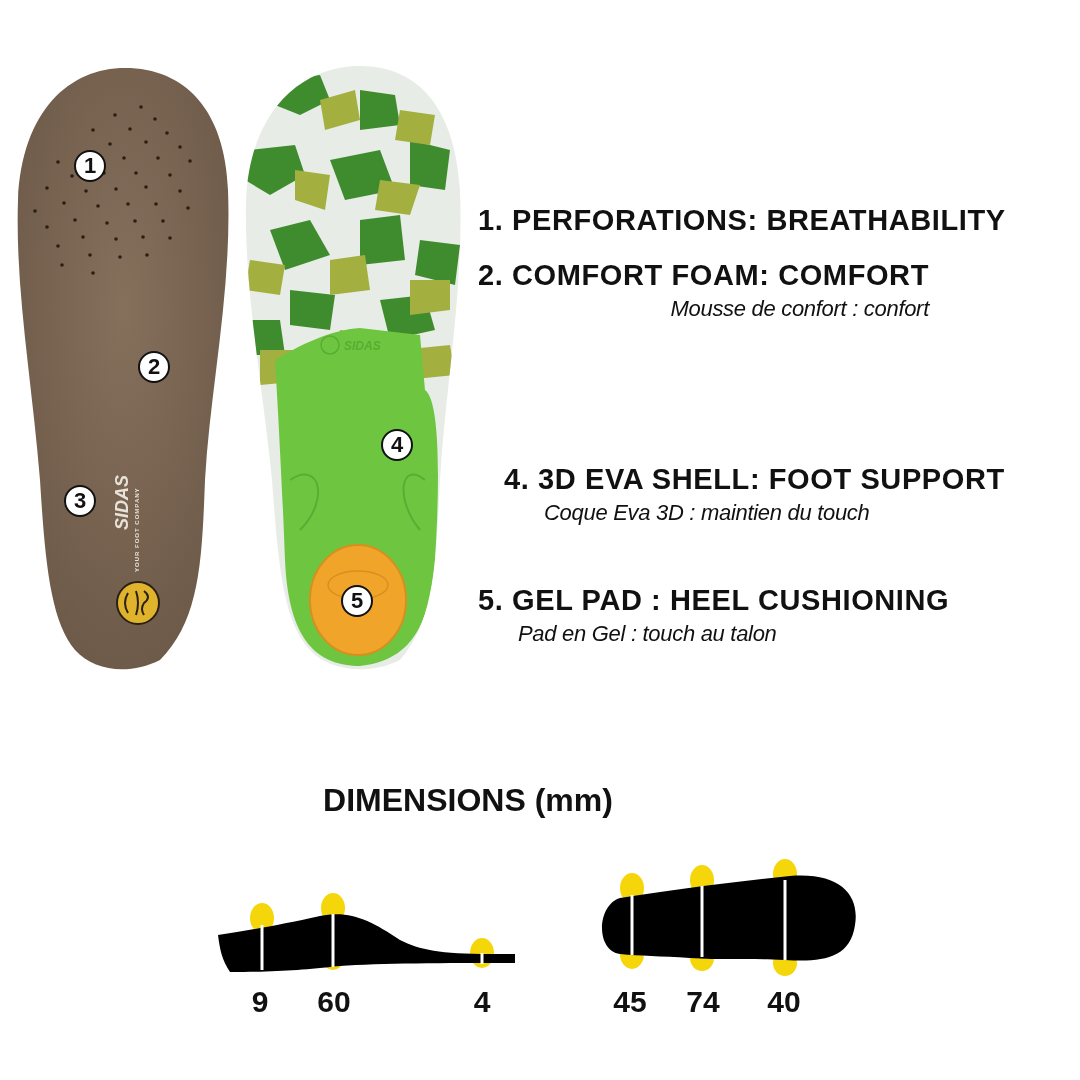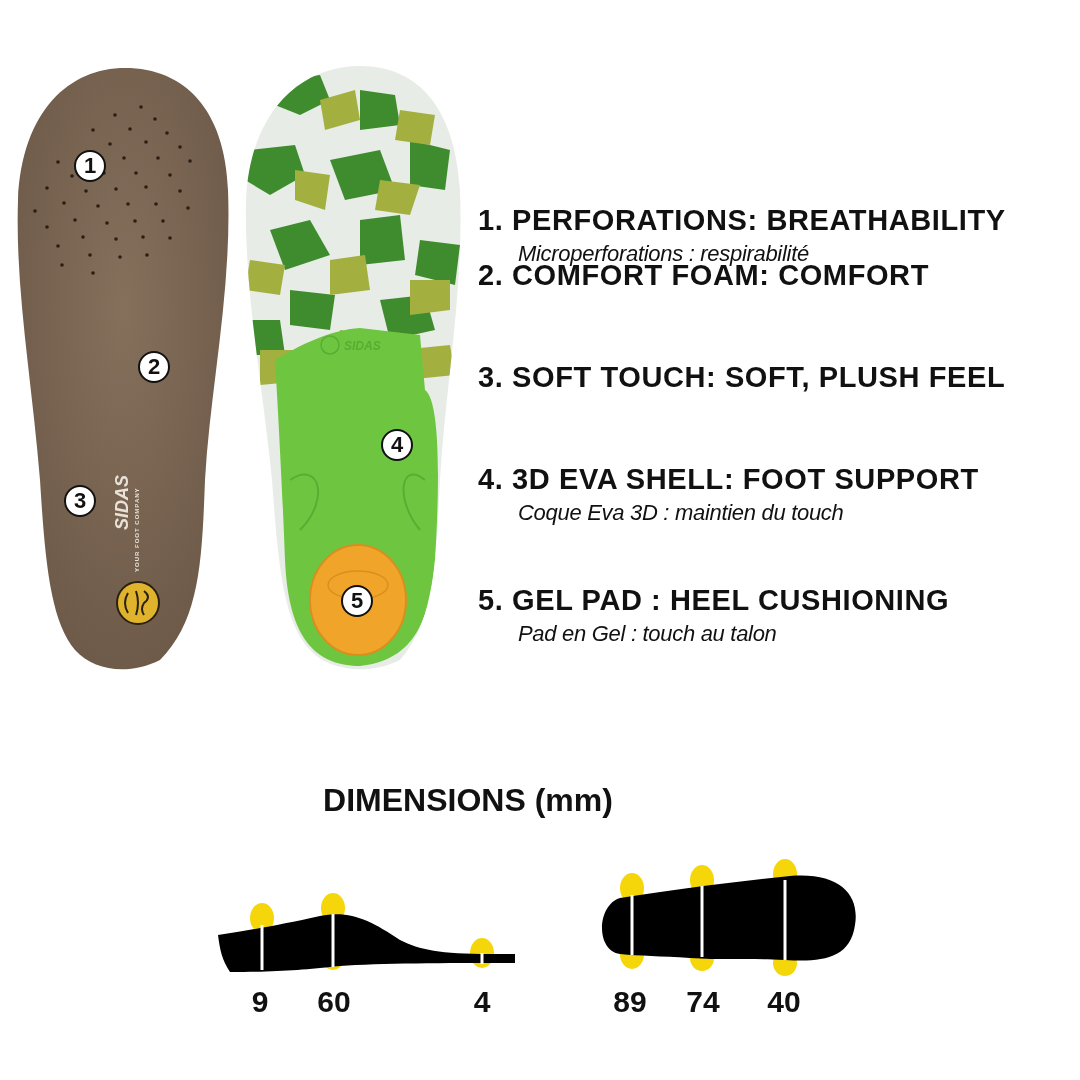--- a/index.html
+++ b/index.html
@@ -128,29 +128,28 @@
 </div>
 
 <div class="badge" style="left:74px;top:150px;">1</div>
 <div class="badge" style="left:138px;top:351px;">2</div>
 <div class="badge" style="left:64px;top:485px;">3</div>
 <div class="badge" style="left:381px;top:429px;">4</div>
 <div class="badge" style="left:341px;top:585px;">5</div>
 
 <div class="feat" style="top:157px;margin-top:47px;">
   <div class="title">1. PERFORATIONS: BREATHABILITY</div>
-  <div class="sub">Microperforations : respirabilité</div>
 </div>
 <div class="feat" style="top:259px;text-align:right;">
   <div class="title">2. COMFORT FOAM: COMFORT</div>
+  <div class="sub">Mousse de confort : confort</div>
 </div>
 <div class="feat" style="top:361px;">
-  <div class="title">3. SOFT TOUCH: SOFT, PLUSH FEEL</div>
 </div>
-<div class="feat" style="top:463px;">
+<div class="feat" style="top:463px;margin-left:26px;">
   <div class="title">4. 3D EVA SHELL: FOOT SUPPORT</div>
   <div class="sub">Coque Eva 3D : maintien du touch</div>
 </div>
 <div class="feat" style="top:565px;margin-top:19px;">
   <div class="title">5. GEL PAD : HEEL CUSHIONING</div>
   <div class="sub">Pad en Gel : touch au talon</div>
 </div>
 
 <div class="dim-title">DIMENSIONS (mm)</div>
 
@@ -178,15 +177,15 @@
     <path d="M420 48 C 470 40, 530 32, 590 26 C 640 22, 660 45, 655 75 C 650 110, 620 112, 585 110 C 540 108, 520 110, 490 108 C 460 106, 440 106, 420 104 C 395 100, 397 55, 420 48 Z" fill="#000"></path>
     <line x1="432" y1="45" x2="432" y2="105" stroke="#fff" stroke-width="3"></line>
     <line x1="502" y1="36" x2="502" y2="107" stroke="#fff" stroke-width="3"></line>
     <line x1="585" y1="30" x2="585" y2="110" stroke="#fff" stroke-width="3"></line>
   </g>
 </svg>
 
 <div class="dim-label" style="left:260px;">9</div>
 <div class="dim-label" style="left:334px;">60</div>
 <div class="dim-label" style="left:482px;">4</div>
-<div class="dim-label" style="left:630px;">89</div>
+<div class="dim-label" style="left:630px;">45</div>
 <div class="dim-label" style="left:703px;">74</div>
 <div class="dim-label" style="left:784px;">40</div>
 
 </body></html>

